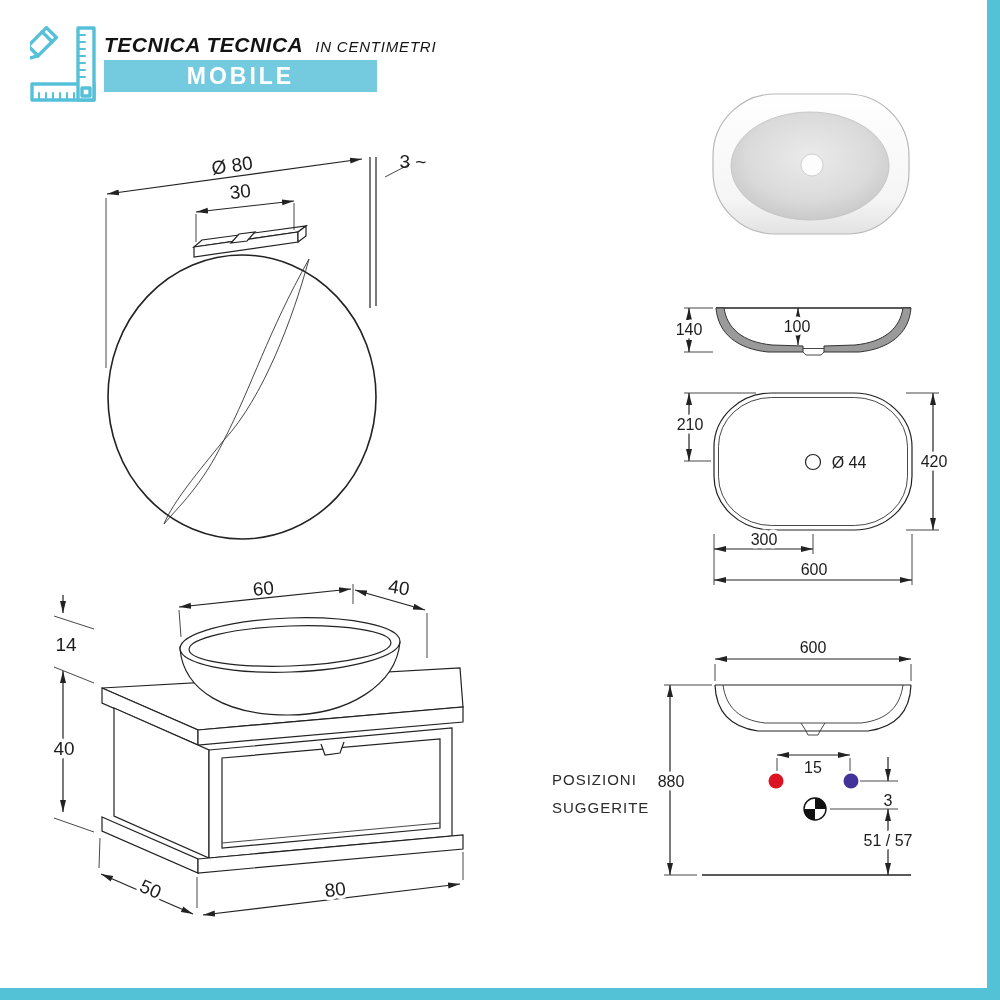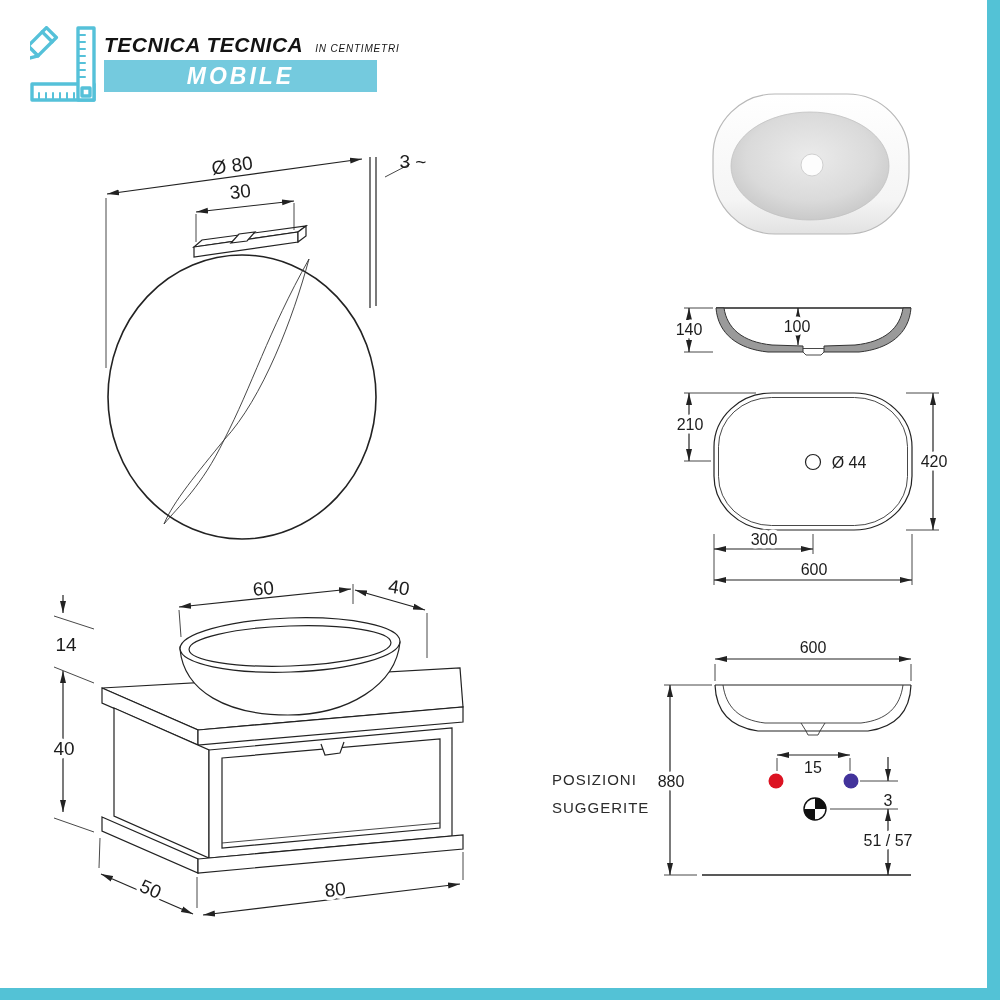--- a/index.html
+++ b/index.html
@@ -3,24 +3,24 @@
 <meta charset="utf-8">
 <style>
   html,body{margin:0;padding:0;background:#ffffff;width:1000px;height:1000px;overflow:hidden;
     font-family:"Liberation Sans", sans-serif;}
   .page{position:relative;width:1000px;height:1000px;background:#fff;}
   .edge-right{position:absolute;left:987px;top:0;width:13px;height:1000px;background:#53c2d6;}
   .edge-bottom{position:absolute;left:0;top:988px;width:1000px;height:12px;background:#53c2d6;}
   .hdr-icon{position:absolute;left:30px;top:26px;width:76px;height:76px;}
   .hdr-title{position:absolute;left:104px;top:33px;font-size:21px;font-weight:bold;font-style:italic;
     color:#141414;letter-spacing:.5px;white-space:nowrap;}
-  .hdr-sub{font-size:10px;font-weight:normal;font-style:italic;margin-left:12px;letter-spacing:.8px;margin-top:8px;}
+  .hdr-sub{font-size:15px;font-weight:normal;font-style:italic;margin-left:12px;letter-spacing:.8px;margin-top:8px;}
   .hdr-banner{position:absolute;left:104px;top:60px;width:273px;height:32px;background:#74cade;
     display:flex;align-items:center;justify-content:center;color:#fff;font-weight:bold;
-    font-size:23px;letter-spacing:3px;font-style:italic;}
+    font-size:23px;letter-spacing:3px;}
   svg{position:absolute;left:0;top:0;}
   .ln{fill:none;stroke:#222;stroke-width:1.2;}
   .lnt{fill:none;stroke:#222;stroke-width:1.6;}
   .thin{fill:none;stroke:#333;stroke-width:0.9;}
   .wfill{fill:#ffffff;stroke:#222;stroke-width:1.2;}
   text{fill:#1c1c1c;}
   .dim{font-size:16px;text-anchor:middle;}
   .dimL{font-size:19px;text-anchor:middle;}
   .note{font-size:15px;letter-spacing:1px;fill:#2b2b2b;}
   .hl{paint-order:stroke;stroke:#ffffff;stroke-width:7px;stroke-linejoin:round;}

